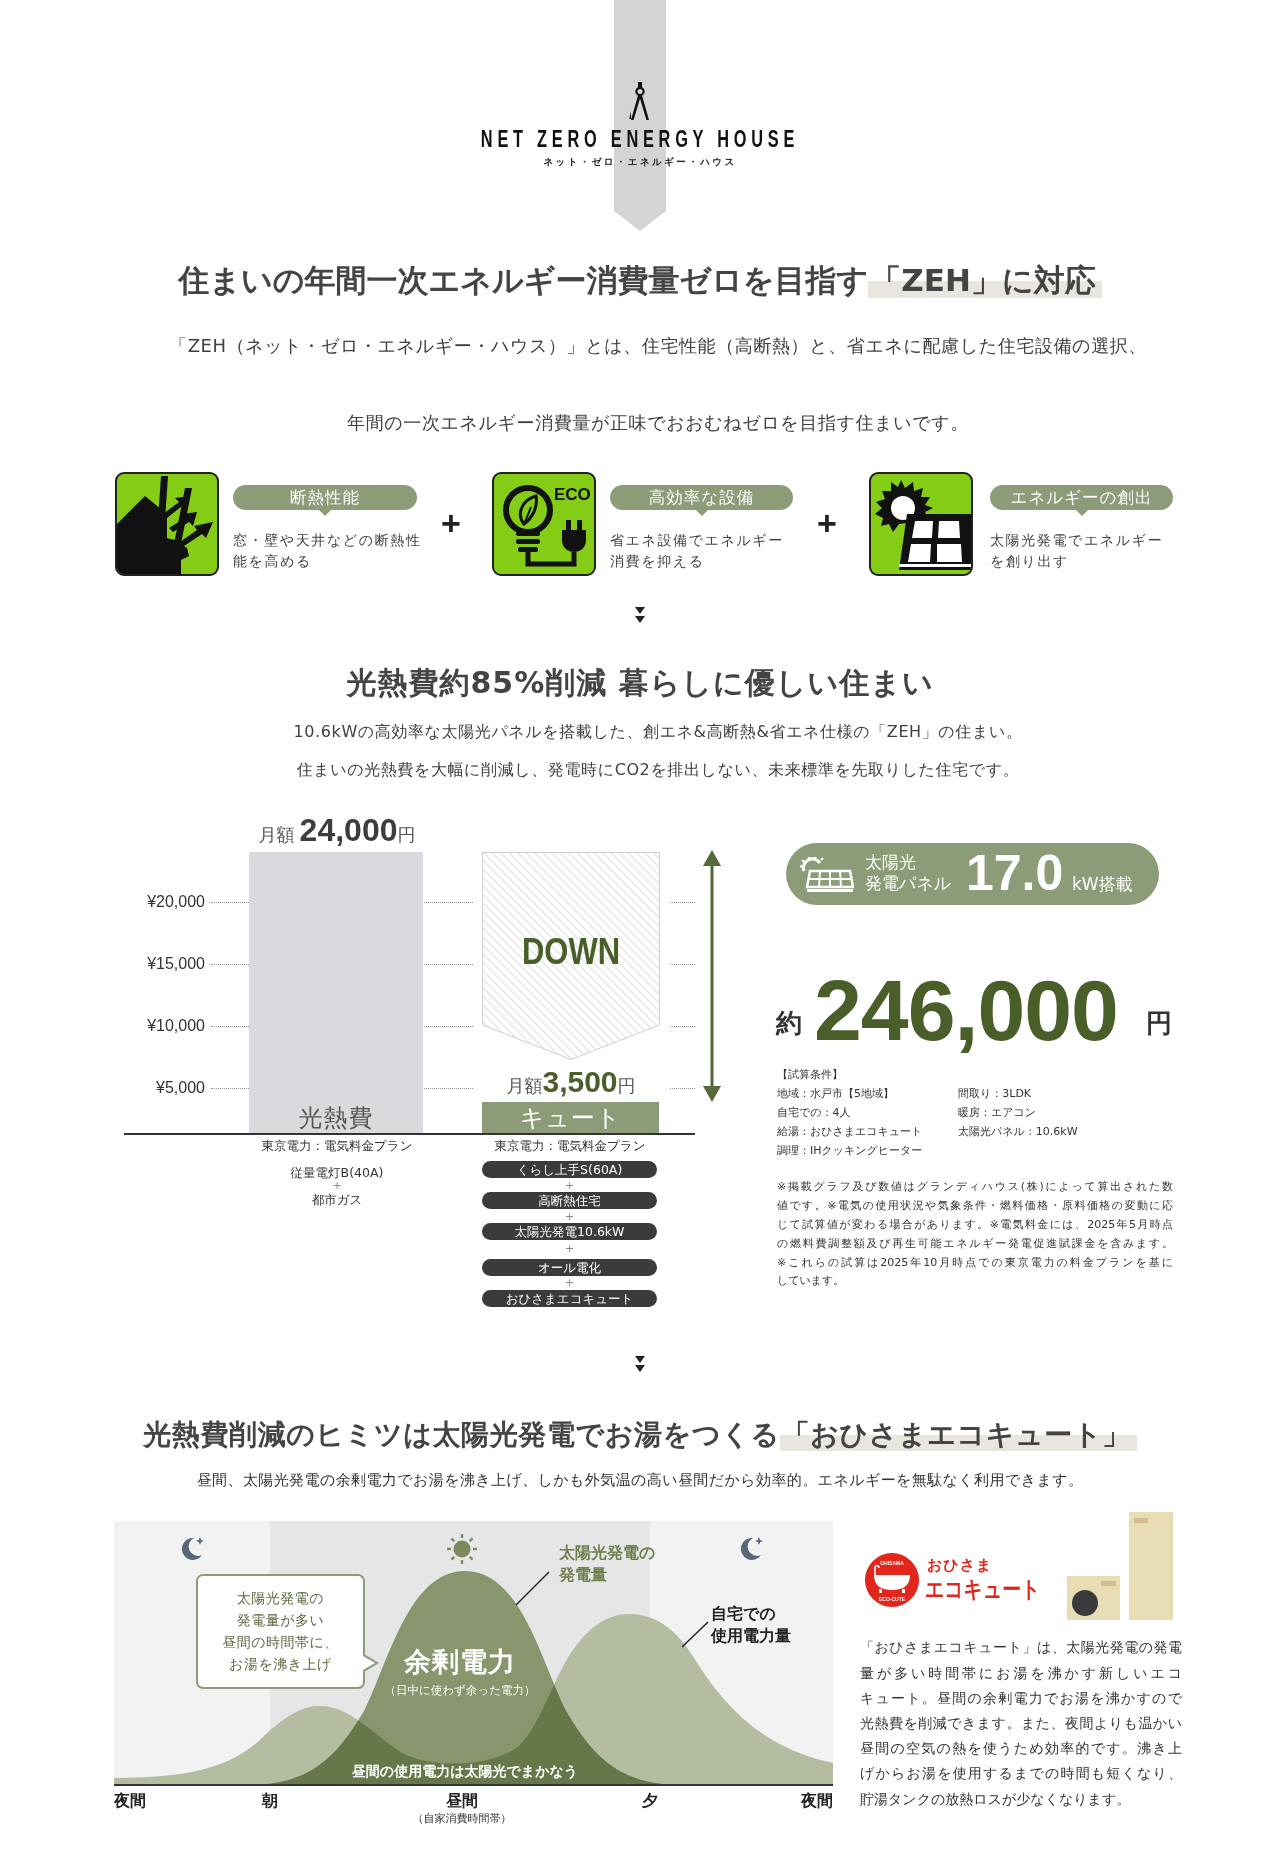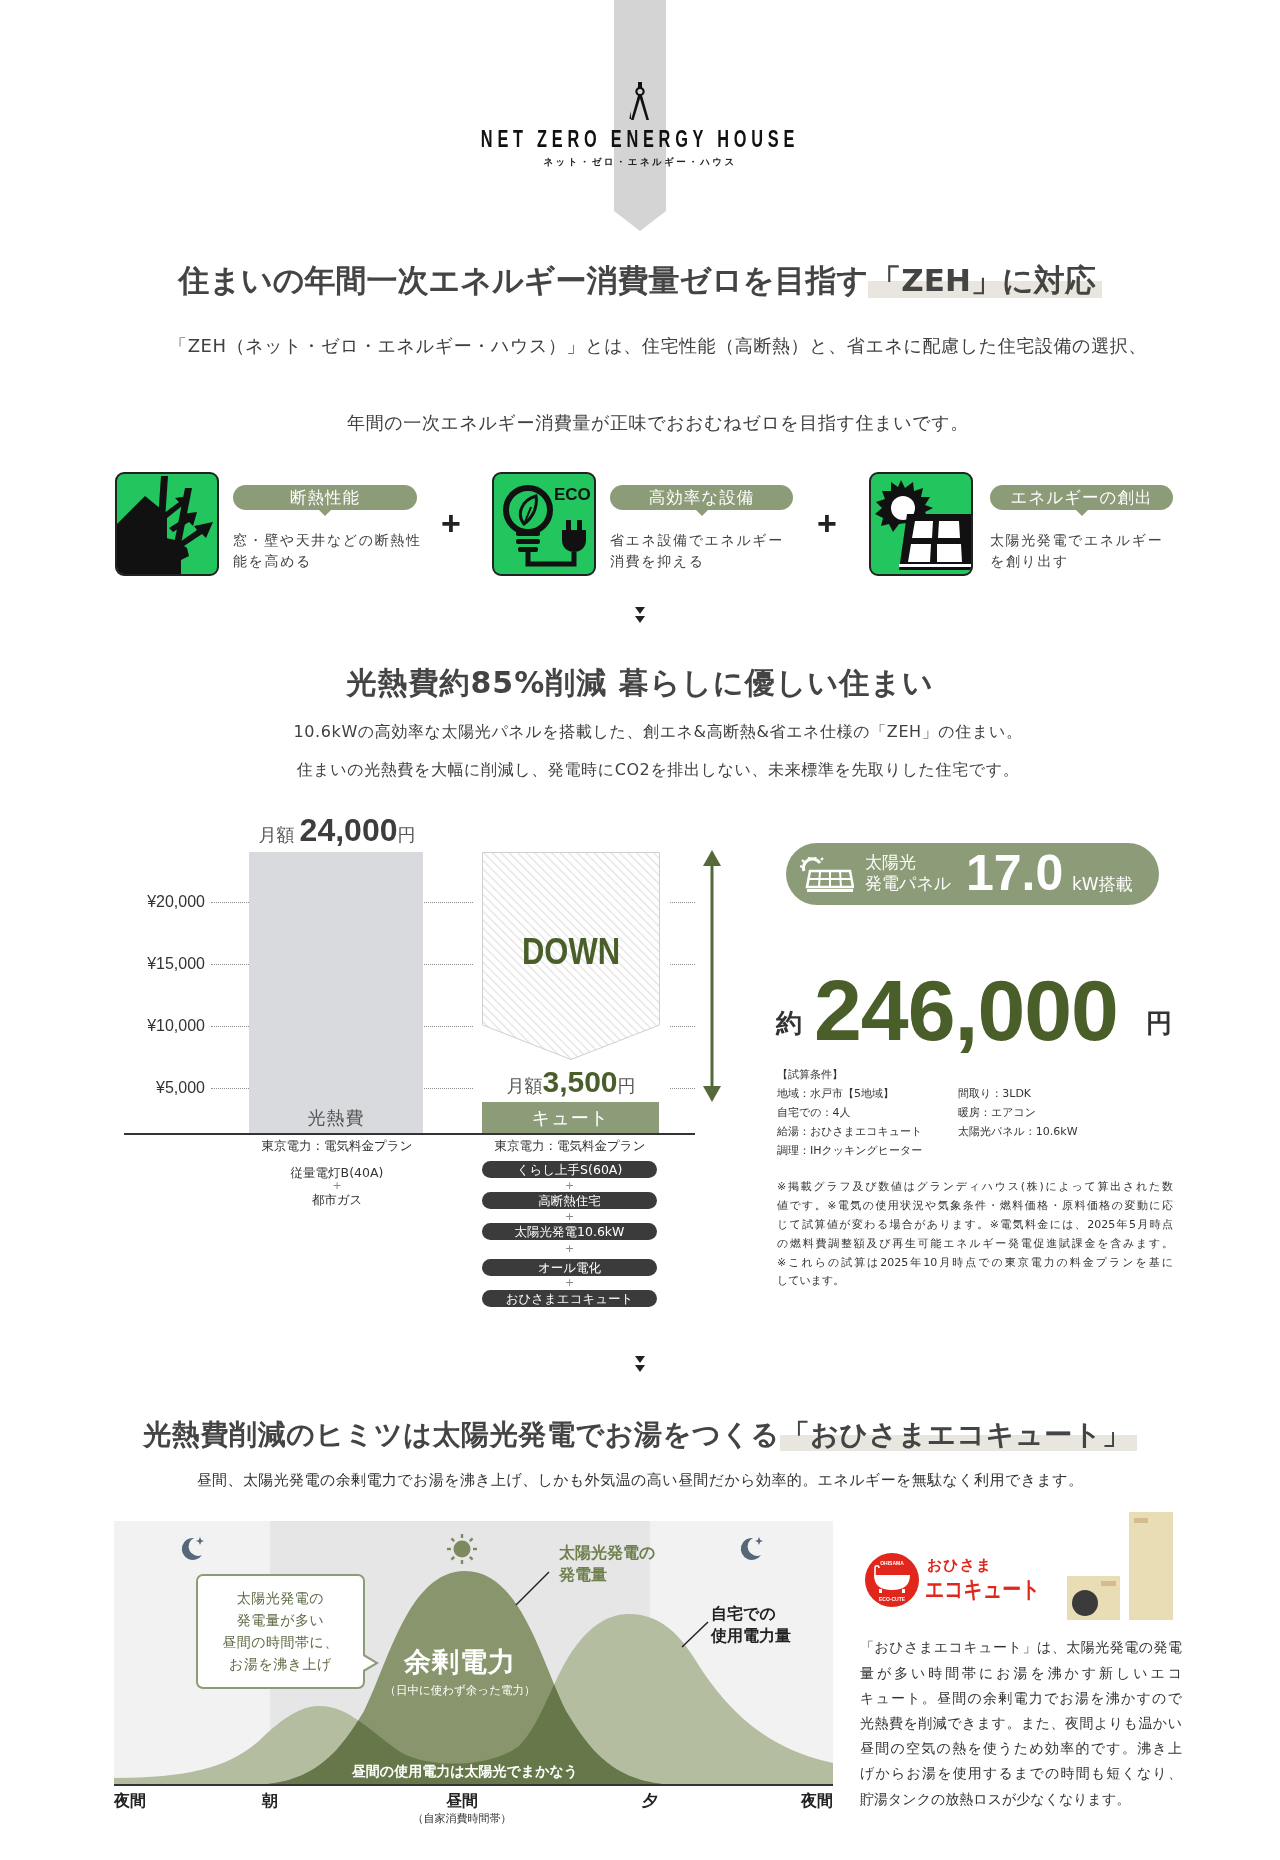--- a/index.html
+++ b/index.html
@@ -16,38 +16,38 @@
                 font-size:24px; letter-spacing:7px; line-height:26px; color:#111;
                 transform:scaleX(0.68); transform-origin:center; }
   .logo-sub { top:155px; font-size:9.5px; font-weight:bold; letter-spacing:2.4px; line-height:14px; color:#222; }
 
   
   .h1 { font-weight:bold; color:#444; white-space:nowrap; }
   .hl { background:linear-gradient(transparent 52%, #e8e6df 52%); padding:0 6px 0 2px; }
   .para-line { font-size:18px; line-height:24px; letter-spacing:0.6px; color:#404040;margin-left:18px; }
 
   
-  .feat-box { width:100px; height:100px; border:2px solid #222; border-radius:9px; background:#22c55e; overflow:hidden; }
+  .feat-box { width:100px; height:100px; border:2px solid #222; border-radius:9px; background:#84cc16; overflow:hidden; }
   .feat-pill { height:25px; background:#8d9c78; border-radius:13px; color:#fff; font-size:16.5px;
                line-height:25px; text-align:center; letter-spacing:1px; }
   .feat-pill::after { content:""; position:absolute; left:50%; bottom:-6px; margin-left:-6px;
                       border-left:6px solid transparent; border-right:6px solid transparent;
                       border-top:6px solid #8d9c78; }
   .feat-desc { font-size:14px; line-height:21px; letter-spacing:1.6px; color:#444; white-space:nowrap; }
   .plus { font-family:"Liberation Sans", sans-serif; font-weight:bold; font-size:34px; line-height:34px; color:#222; width:30px; text-align:center; }
 
   .tri { width:0; height:0; border-left:5px solid transparent; border-right:5px solid transparent; border-top:7px solid #222; }
 
   
   .ytick { width:85px; text-align:right; font-family:"Liberation Sans", sans-serif; font-size:16px; line-height:20px; color:#333; }
   .grid { height:0; border-top:1px dotted #8c8c8c; }
   .amt-row { text-align:center; white-space:nowrap; color:#444; }
   .amt-small { font-size:18px; color:#555; }
   .amt-big { font-family:"Liberation Sans", sans-serif; font-weight:bold; }
-  .bar-label { text-align:center; font-size:18px; line-height:30px; letter-spacing:1px; }
+  .bar-label { text-align:center; font-size:24px; line-height:30px; letter-spacing:1px; }
   .plan-text { text-align:center; font-size:12.5px; line-height:17px; color:#333; white-space:nowrap; }
   .plan-title { font-weight:normal; }
   .plan-plus { text-align:center; font-size:11px; line-height:10px; color:#888; }
   .plan-pill { width:175px; height:17px; border-radius:9px; background:#3b3b3b; color:#fff; text-align:center;
                font-size:12.5px; line-height:17px; white-space:nowrap; }
 
   
   .badge { left:786px; top:843px; width:373px; height:62px; border-radius:31px; background:#8d9c78; }
   .badge-text { color:#fff; font-size:17px; line-height:21px; white-space:nowrap; }
   .badge-value { color:#fff; font-family:"Liberation Sans", sans-serif; font-weight:bold; font-size:50px; line-height:58px; }

